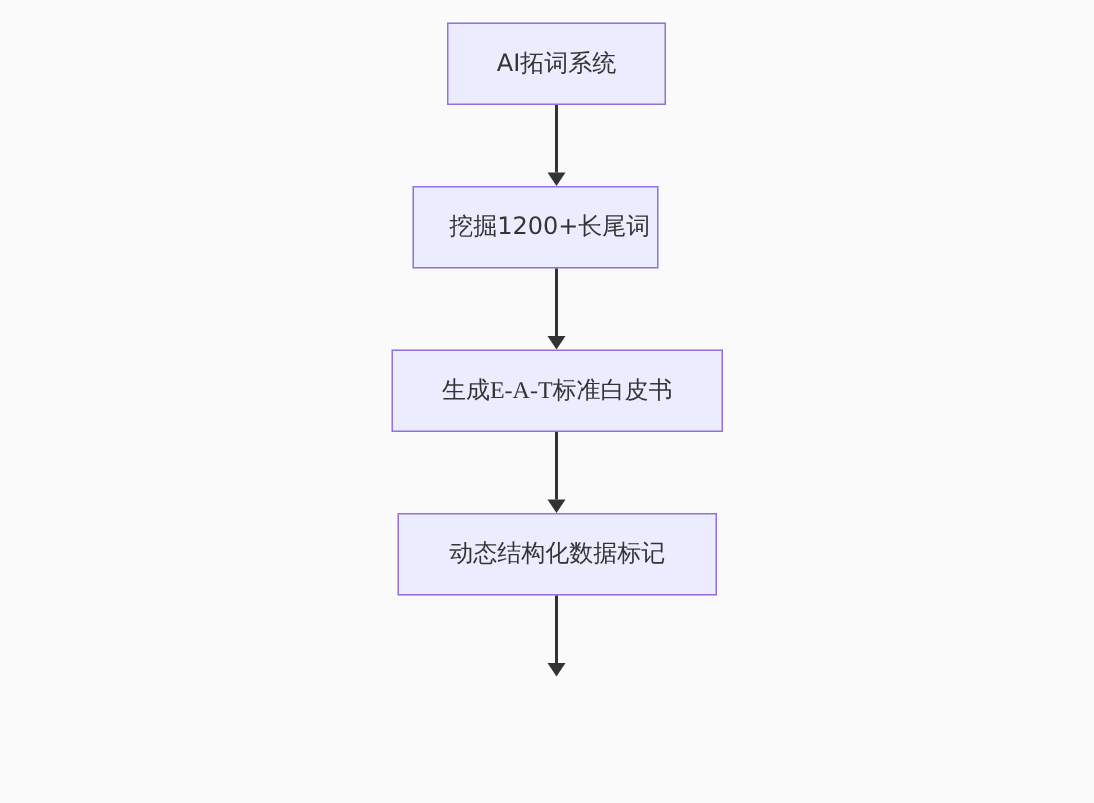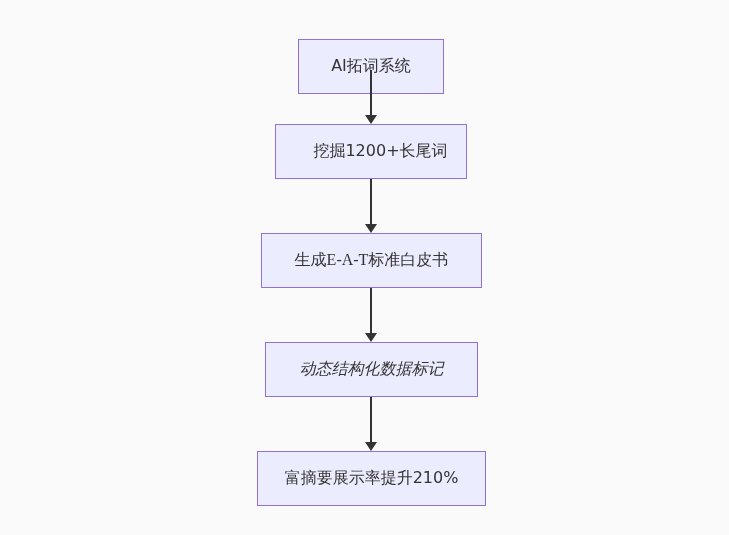--- a/index.html
+++ b/index.html
@@ -20,24 +20,24 @@
     background: #ececff;
     border: 1px solid #9370db;
     color: #333333;
     font-size: 16px;
     display: flex;
     align-items: center;
     justify-content: center;
     text-align: center;
     white-space: nowrap;
   }
-  .node-1 { left: 298px; top: 15px;  width: 146px; height: 55px; margin-top: 24px; }
-  .node-2 { left: 275px; top: 124px; width: 192px; height: 55px; padding-left: 19px; }
+  .node-1 { left: 298px; top: 15px;  width: 146px; height: 55px; }
+  .node-2 { left: 275px; top: 124px; width: 164px; height: 55px; padding-left: 19px; }
   .node-3 { left: 261px; top: 233px; width: 221px; height: 55px; font-family: Liberation Serif, serif; }
-  .node-4 { left: 265px; top: 342px; width: 213px; height: 55px; font-style: italic; }
+  .node-4 { left: 265px; top: 342px; width: 213px; height: 55px; }
   .node-5 { left: 257px; top: 451px; width: 229px; height: 55px; }
 
   .flow-arrow {
     position: absolute;
     left: 365px;
     width: 12px;
     height: 54px;
   }
   .arrow-1 { top: 70px; }
   .arrow-2 { top: 179px; }
@@ -96,17 +96,14 @@
 
   <div class="flow-node node-4">
     <span>动态结构化数据标记</span>
   </div>
 
   <div class="flow-arrow arrow-4">
     <div class="shaft"></div>
     <div class="head"></div>
   </div>
 
-  <div class="flow-node node-5">
-    <span>富摘要展示率提升210%</span>
-  </div>
 
 </div>
 
 </body></html>

